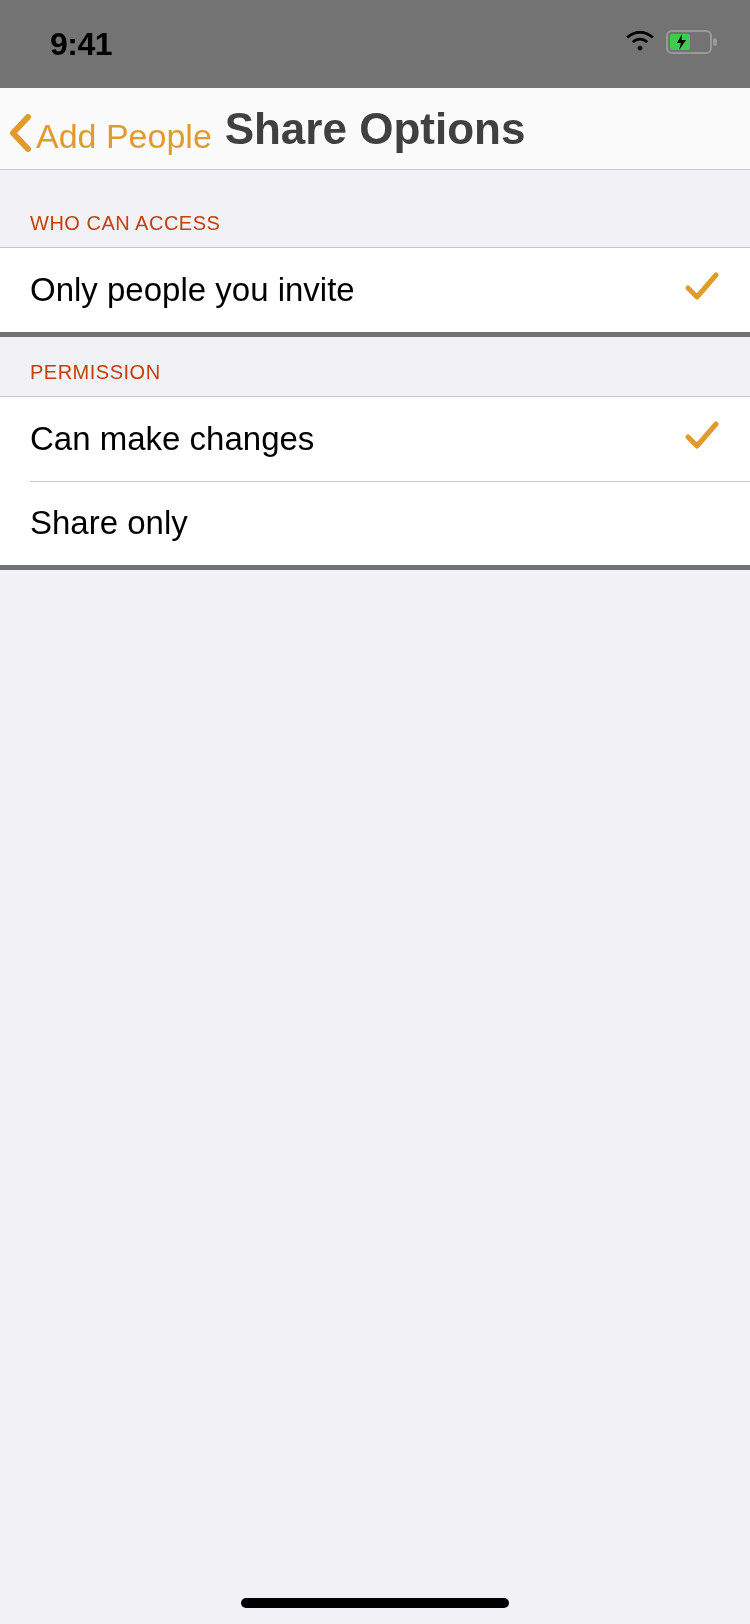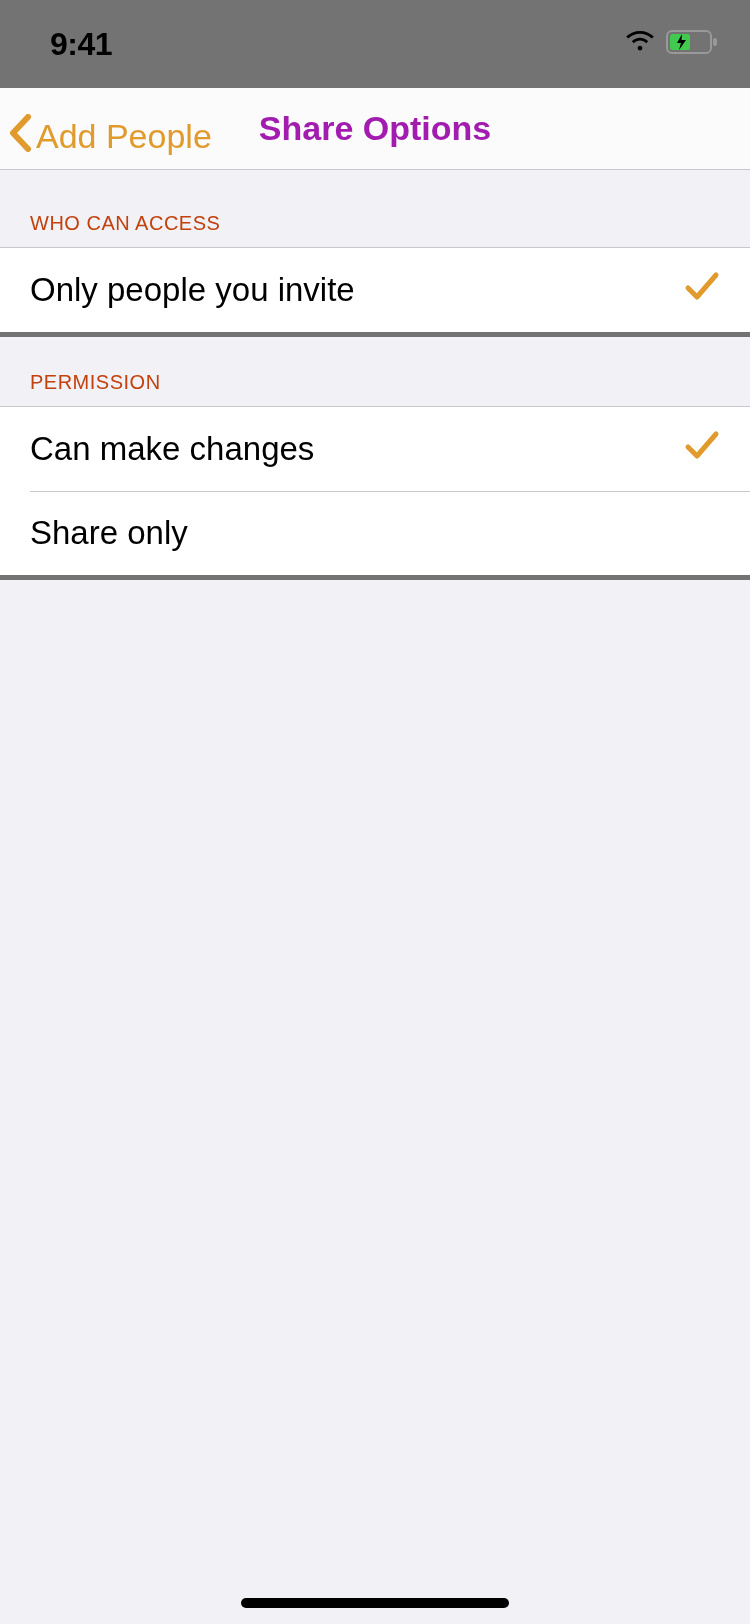--- a/index.html
+++ b/index.html
@@ -54,34 +54,34 @@
       cursor: pointer;
       margin-top: 16px;
     }
     .nav-back-chevron {
       display: inline-block;
     }
     .nav-title {
       position: absolute;
       left: 50%;
       transform: translateX(-50%);
-      font-size: 34px;
+      font-size: 44px;
       font-weight: 600;
-      color: #a21caf;
+      color: #404040;
     }
     .section-header {
       padding: 42px 30px 12px 30px;
       font-size: 20px;
       font-weight: 400;
       color: #c2410c;
       letter-spacing: 0.5px;
       text-transform: uppercase;
     }
     .section-header.tight {
-      padding-top: 34px;
+      padding-top: 24px;
     }
     .cell-group {
       background: #ffffff;
       border-top: 1px solid #c8c7cc;
       border-bottom: 5px solid #737373;
     }
     .cell {
       display: flex;
       align-items: center;
       justify-content: space-between;

